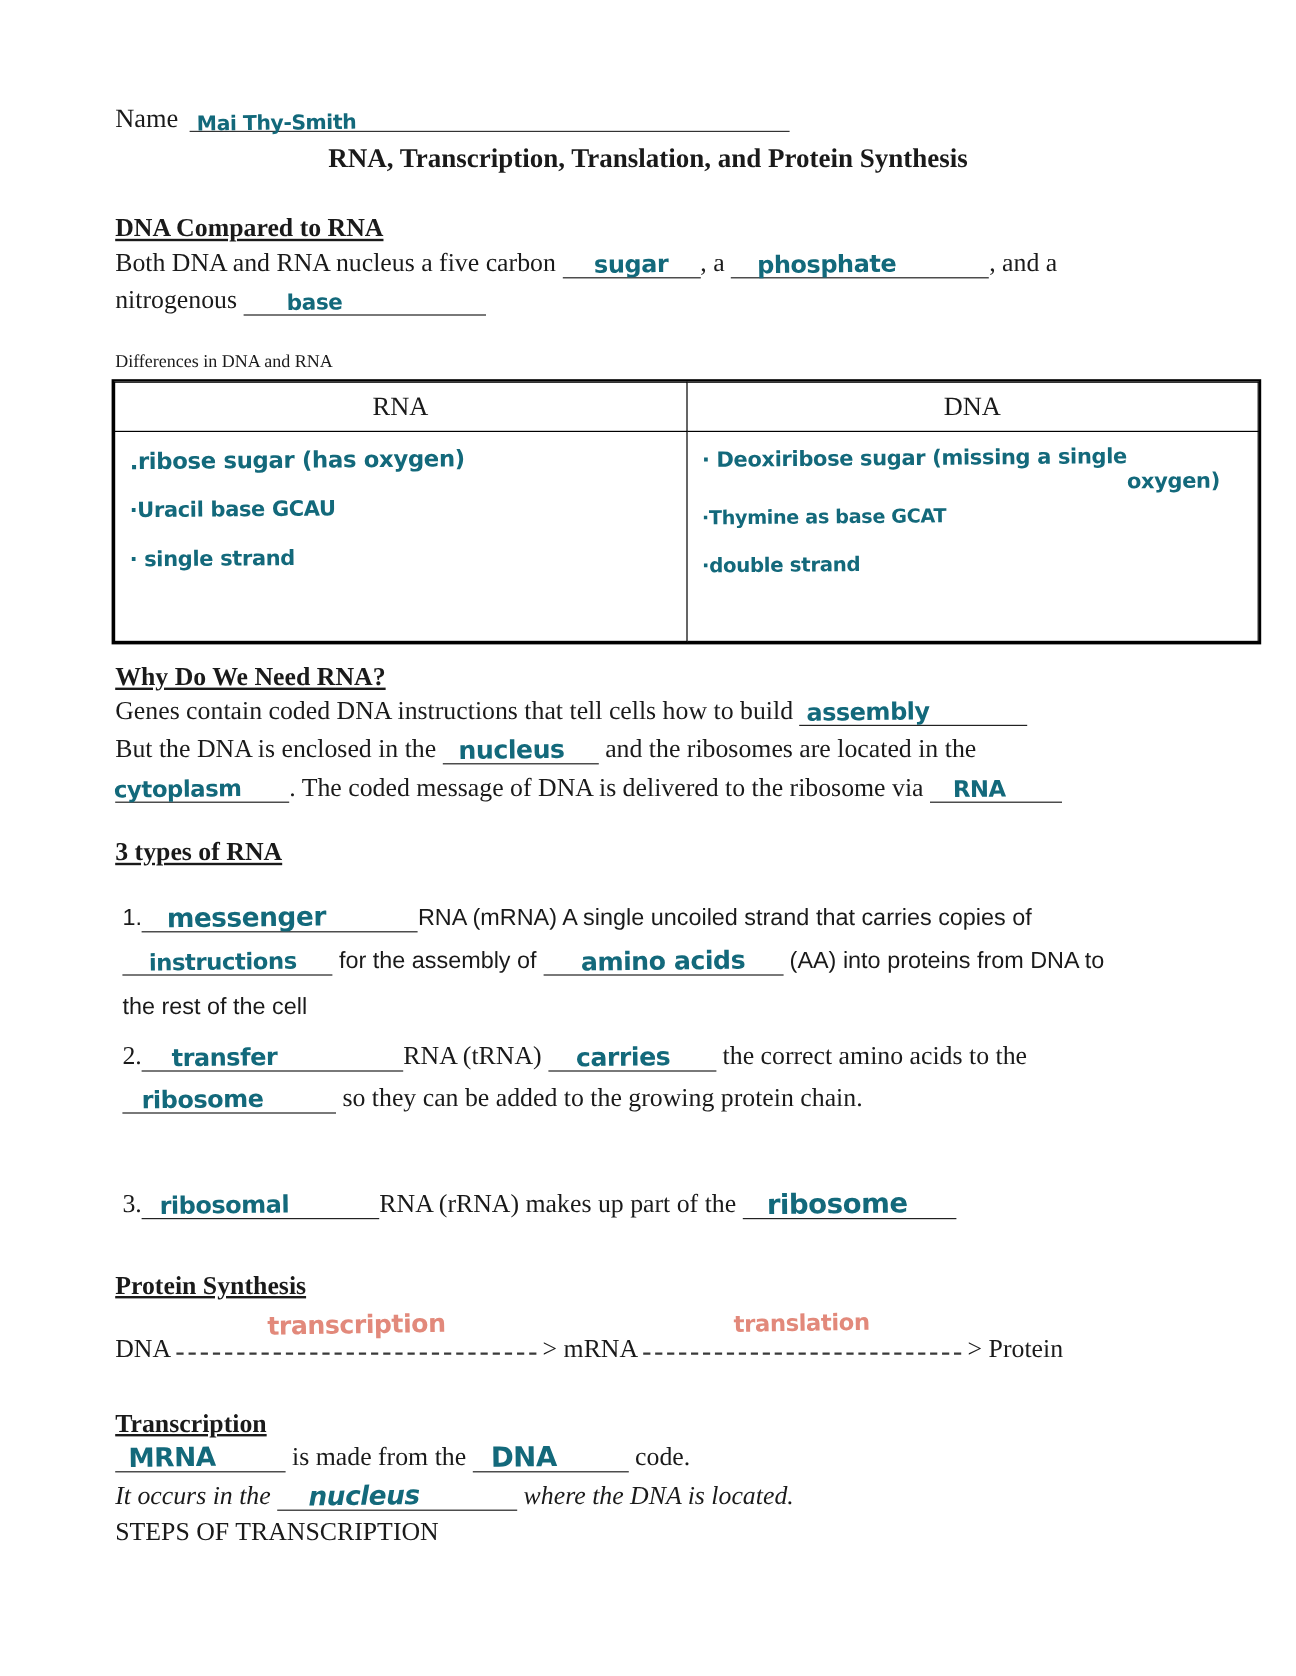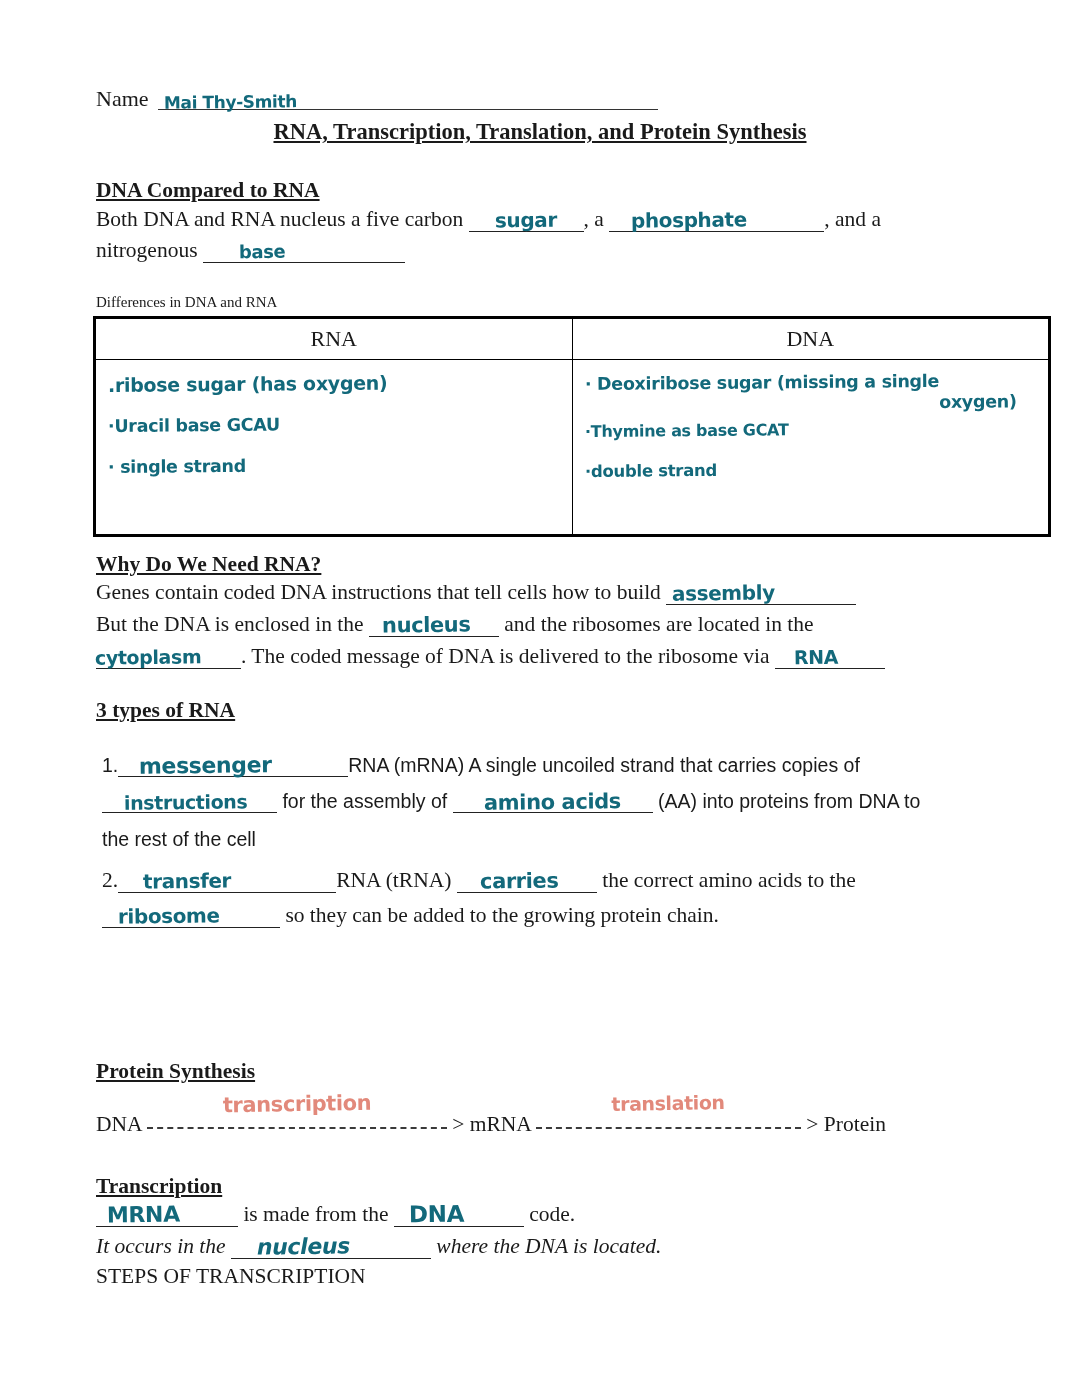--- a/index.html
+++ b/index.html
@@ -78,21 +78,20 @@
     margin-left: 4px;
     text-align: left;
   }
   #name-blank .hw { font-size: 17px; margin-left: 6px; position: relative; top: 2px; }
 
   #doc-title {
     left: 0; top: 119px; width: 1080px;
     text-align: center;
     font-size: 22.5px;
     font-weight: bold;
-    text-decoration: underline;
   }
 
   
   #sec1-head { left: 96px; top: 178px; }
   #sec1-l1 { left: 96px; top: 205px; width: 940px; }
   #sec1-l2 { left: 96px; top: 236px; width: 940px; }
 
   
   #diff-label { left: 96px; top: 294px; font-size: 15px; }
   #diff-table {
@@ -270,20 +269,25 @@
 
   <div class="abs rna-item serif" id="rna2">
     <div class="l1">
       <span>2.</span><span class="blank" style="width:218px;"><span class="hw" style="font-size:20px;position:relative;left:-40px;">transfer</span></span><span>RNA (tRNA) </span><span class="blank" style="width:140px;"><span class="hw" style="font-size:21px;position:relative;left:-8px;">carries</span></span><span> the correct amino acids to the</span>
     </div>
     <div class="l2">
       <span class="blank" style="width:178px;"><span class="hw" style="font-size:20px;position:relative;left:-22px;">ribosome</span></span><span> so they can be added to the growing protein chain.</span>
     </div>
   </div>
 
+  <div class="abs rna-item serif" id="rna3">
+    <div class="l1">
+      <span>3.</span><span class="blank" style="width:198px;"><span class="hw" style="font-size:20px;position:relative;left:-30px;">ribosomal</span></span><span>RNA (rRNA)  makes up part of the </span><span class="blank" style="width:178px;"><span class="hw" style="font-size:23px;position:relative;left:-10px;">ribosome</span></span>
+    </div>
+  </div>
 
   <div class="abs serif sec-head" id="sec4-head">Protein Synthesis</div>
 
   <div class="abs serif" id="ps-row">
     <span>DNA</span>
     <span class="dash-arrow" id="arrow1">
       <span class="dashes"></span>
       <span class="over hw-red">transcription</span>
     </span>
     <span>&gt; mRNA</span>

